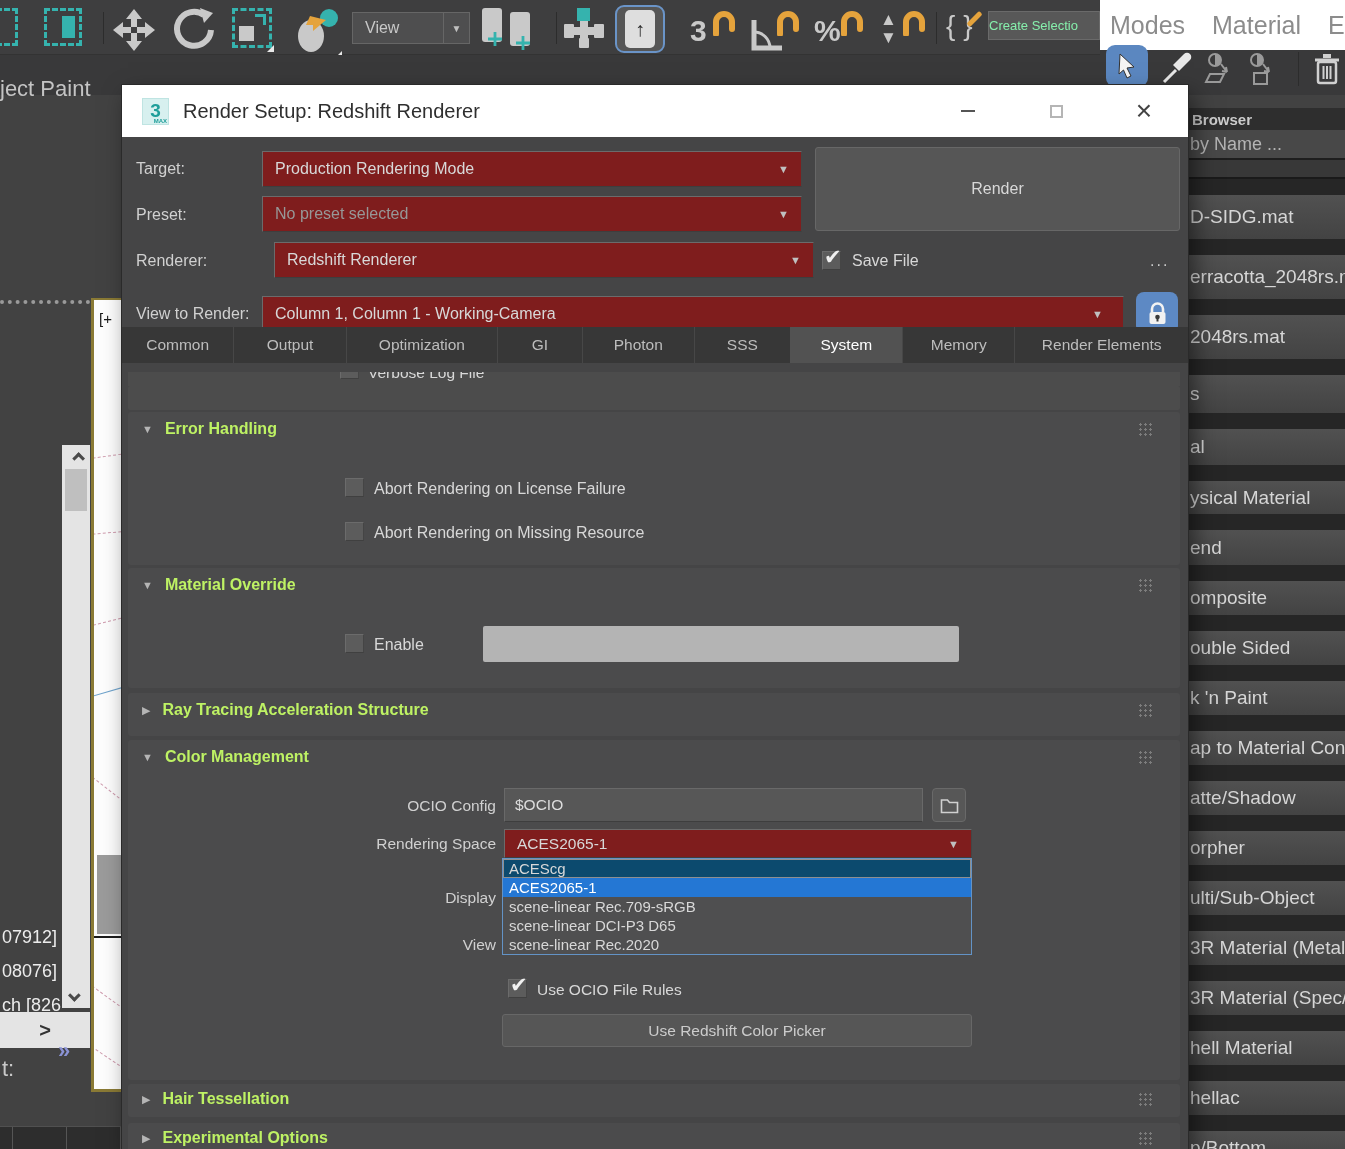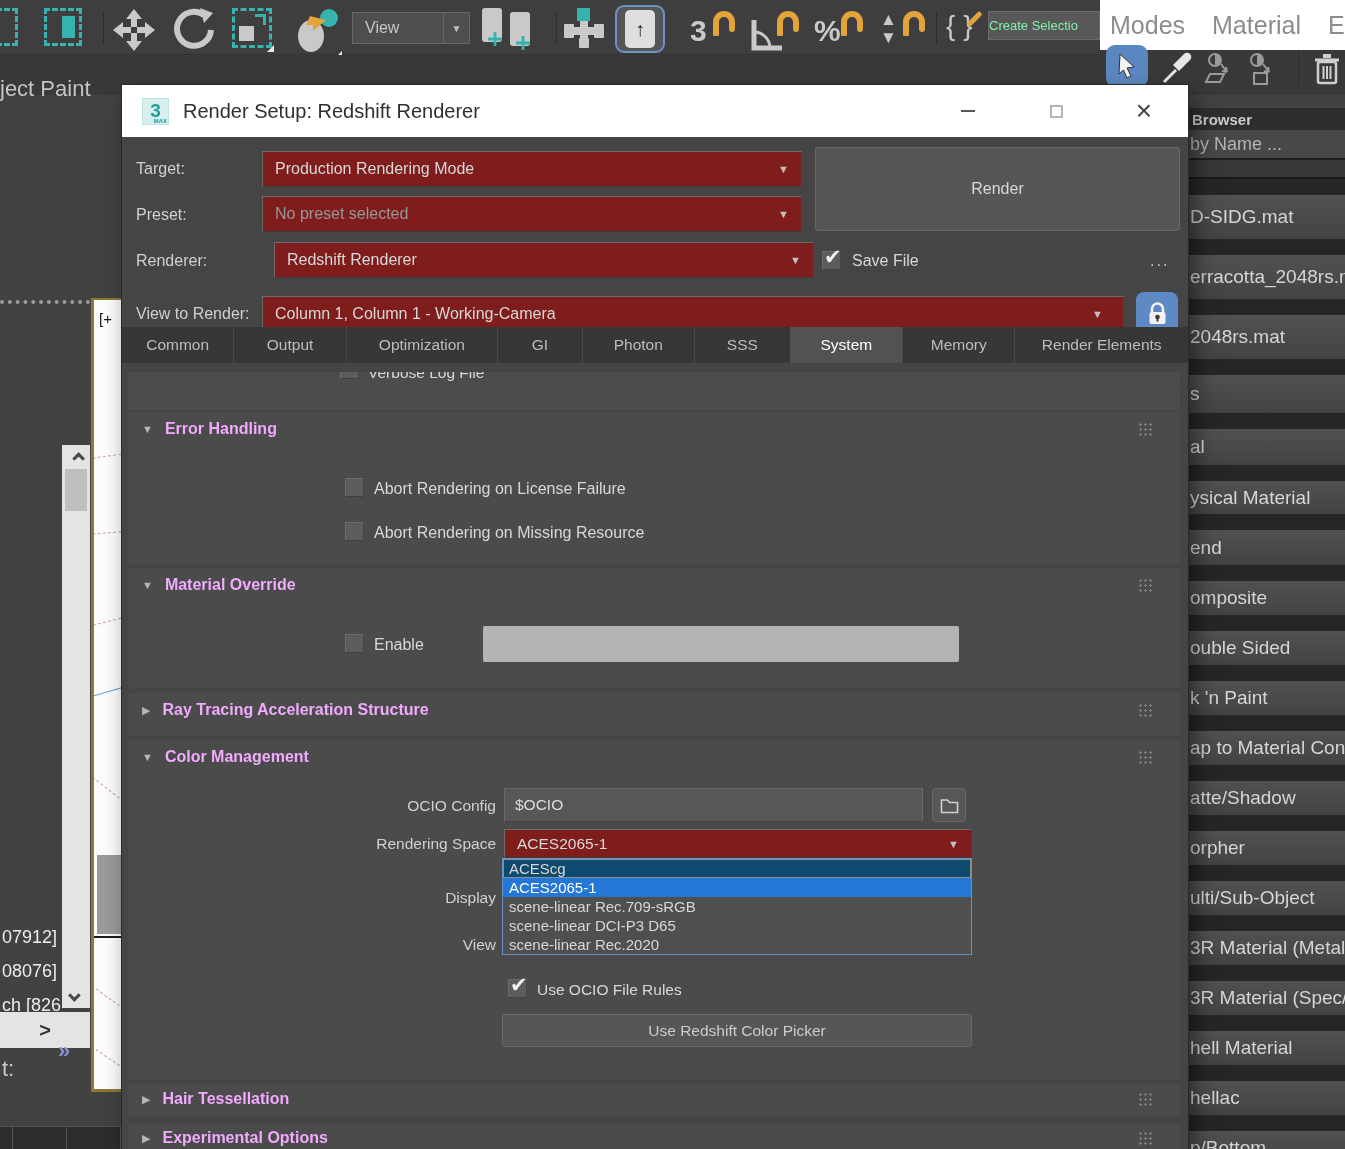--- a/index.html
+++ b/index.html
@@ -106,21 +106,21 @@
   .tab:nth-child(6){ flex:0.85; }
   .tab:nth-child(7){ background:#525252; color:#ffffff; border-left-color:#525252; }
   .tab:nth-child(9){ flex:1.55; }
 
   .sliver { position:absolute; left:6px; top:287px; width:1052px; height:14px; background:#4c4c4c; overflow:hidden; z-index:1; }
   .band { position:absolute; left:6px; top:301px; width:1052px; height:24px; background:#4c4c4c; border-radius:2px; }
 
   .section { position:absolute; left:6px; width:1052px; background:#4b4b4c; border-radius:3px; }
   .sec-hdr { display:flex; align-items:center; gap:12px; padding:8px 0 0 14px; }
   .tri { font-size:11px; color:#b5b5b5; }
-  .stitle { font-size:16px; font-weight:bold; color:#f0abfc; }
+  .stitle { font-size:16px; font-weight:bold; color:#bef264; }
   .grip { position:absolute; right:26px; top:10px; width:16px; height:15px; background-image:radial-gradient(circle,#7d7d7d 1px,transparent 1.3px); background-size:5px 5px; }
 
   .cm-input { position:absolute; background:#575757; border:1px solid #696969; border-bottom-color:#3e3e3e; color:#dddddd; font-size:15.5px; display:flex; align-items:center; padding-left:10px; }
   .rlabel { position:absolute; text-align:right; color:#d0d0d0; font-size:15.5px; }
   .opt-list { position:absolute; left:380px; top:773px; width:470px; height:97px; background:#4f4f50; border:1px solid #6393c6; display:flex; flex-direction:column; z-index:3; }
   .opt { flex:1; display:flex; align-items:center; padding-left:6px; color:#d8d8d8; font-size:15px; white-space:nowrap; }
   .opt:nth-child(1){ background:#0c4a6e; box-shadow:inset 0 0 0 1px #8f8f8f; }
   .opt:nth-child(2){ background:#2477d4; color:#ffffff; }
 
   .folder-btn { position:absolute; left:810px; top:703px; width:34px; height:34px; background:#575757; border:1px solid #696969; border-radius:4px; display:flex; align-items:center; justify-content:center; }

